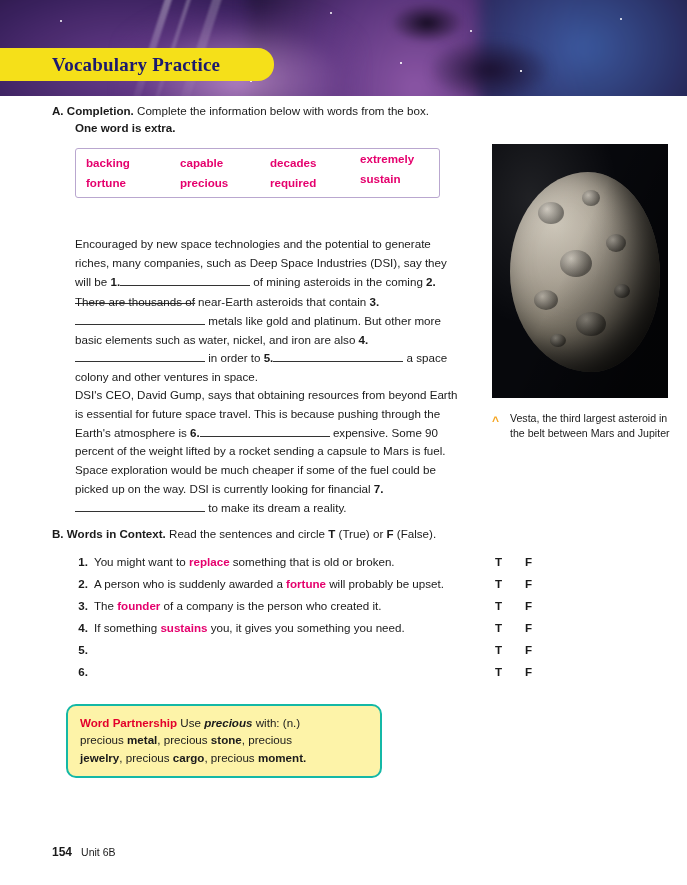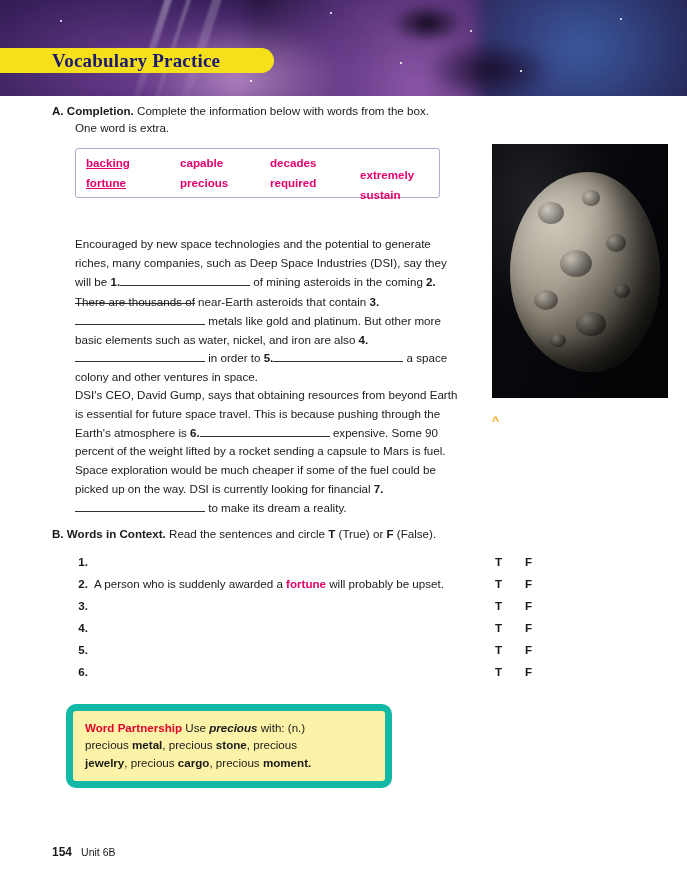--- a/index.html
+++ b/index.html
@@ -74,21 +74,21 @@
   .banner .star {
     position: absolute;
     background: #fff;
     border-radius: 50%;
   }
 
   
   .title-tab {
     position: absolute;
     left: 0; top: 48px;
-    height: 25px;
+    height: 33px;
     width: 274px;
     background: #f5e019;
     border-radius: 0 16px 16px 0;
     display: flex;
     align-items: center;
   }
   .title-tab .title-text {
     font-family: "Liberation Serif", serif;
     font-weight: bold;
     font-size: 19px;
@@ -116,43 +116,43 @@
   }
   .sec-letter {
     font-weight: bold;
   }
 
   
   #secA-head {
     left: 52px; top: 7px; width: 420px;
   }
   #secA-head .lbl { font-weight: bold; }
-  #secA-head .line2 { display:block; margin-left: 23px;}
+  #secA-head .line2 { display:block; margin-left: 23px; font-weight: bold;}
 
   
   .wordbox {
     position: absolute;
     left: 75px; top: 52px;
     width: 363px;
     height: 48px;
     border: 1px solid #b9a7cf;
     border-radius: 3px;
     background: #fff;
   }
   .wordbox .col {
     position: absolute;
     color: #e5006d;
     font-weight: bold;
     font-size: 11.6px;
     line-height: 20px;
   }
-  .wordbox .c1 { left: 10px; top: 4px; text-decoration: underline; }
+  .wordbox .c1 { left: 10px; top: 4px; }
   .wordbox .c2 { left: 104px; top: 4px; }
   .wordbox .c3 { left: 194px; top: 4px; }
-  .wordbox .c4 { left: 284px; top: 16px; }
+  .wordbox .c4 { left: 284px; top: 0; }
 
   
   .para {
     position: absolute;
     left: 75px;
     width: 385px;
     font-size: 11.6px;
     line-height: 1.62;
     color: #1a1a1a;
   }
@@ -251,21 +251,21 @@
     position: absolute; left: 455px; top: 0;
     font-weight: bold;
   }
   .kw { color: #e5006d; font-weight: bold; }
 
   
   .wp {
     position: absolute;
     left: 66px; top: 608px;
     width: 288px;
-    border: 7px solid #14b8a6;
+    border: 2px solid #14b8a6;
     border-radius: 10px;
     background: #fdf3a8;
     padding: 8px 12px 10px 12px;
     font-size: 11.6px;
     line-height: 1.5;
   }
   .wp .wp-title {
     color: #e3002b;
     font-weight: bold;
   }
@@ -369,55 +369,59 @@
       <div class="crater" style="left:24px;top:118px;width:24px;height:20px;"></div>
       <div class="crater" style="left:66px;top:140px;width:30px;height:24px;"></div>
       <div class="crater" style="left:104px;top:112px;width:16px;height:14px;"></div>
       <div class="crater" style="left:40px;top:162px;width:16px;height:13px;"></div>
     </div>
     <div class="shadow"></div>
   </div>
 
   <div class="caption">
     <span class="arrow">^</span>
+    <span class="ctext">Vesta, the third largest asteroid in the belt between Mars and Jupiter</span>
   </div>
 
   <div class="sec-head" id="secB-head">
     <span class="sec-letter">B.</span>
     <span class="lbl">Words in Context.</span>
     <span>Read the sentences and circle</span>
     <b>T</b>
     <span>(True) or</span>
     <b>F</b>
     <span>(False).</span>
   </div>
 
   <div class="tf-list">
 
     <div class="tf-row">
       <span class="idx">1.</span>
+      <span class="txt"><span>You might want to </span><span class="kw">replace</span><span> something that is old or broken.</span></span>
       <span class="tf-t">T</span>
       <span class="tf-f">F</span>
     </div>
 
     <div class="tf-row">
       <span class="idx">2.</span>
       <span class="txt"><span>A person who is suddenly awarded a </span><span class="kw">fortune</span><span> will probably be upset.</span></span>
       <span class="tf-t">T</span>
       <span class="tf-f">F</span>
     </div>
 
     <div class="tf-row">
       <span class="idx">3.</span>
+      <span class="txt"><span>The </span><span class="kw">founder</span><span> of a company is the person who created it.</span></span>
       <span class="tf-t">T</span>
       <span class="tf-f">F</span>
     </div>
 
     <div class="tf-row">
       <span class="idx">4.</span>
+      <span class="txt"><span>If something </span><span class="kw">sustains</span><span> you, it gives you something you need.</span></span>
       <span class="tf-t">T</span>
       <span class="tf-f">F</span>
     </div>
 
     <div class="tf-row">
       <span class="idx">5.</span>
       <span class="tf-t">T</span>
       <span class="tf-f">F</span>
     </div>
 

